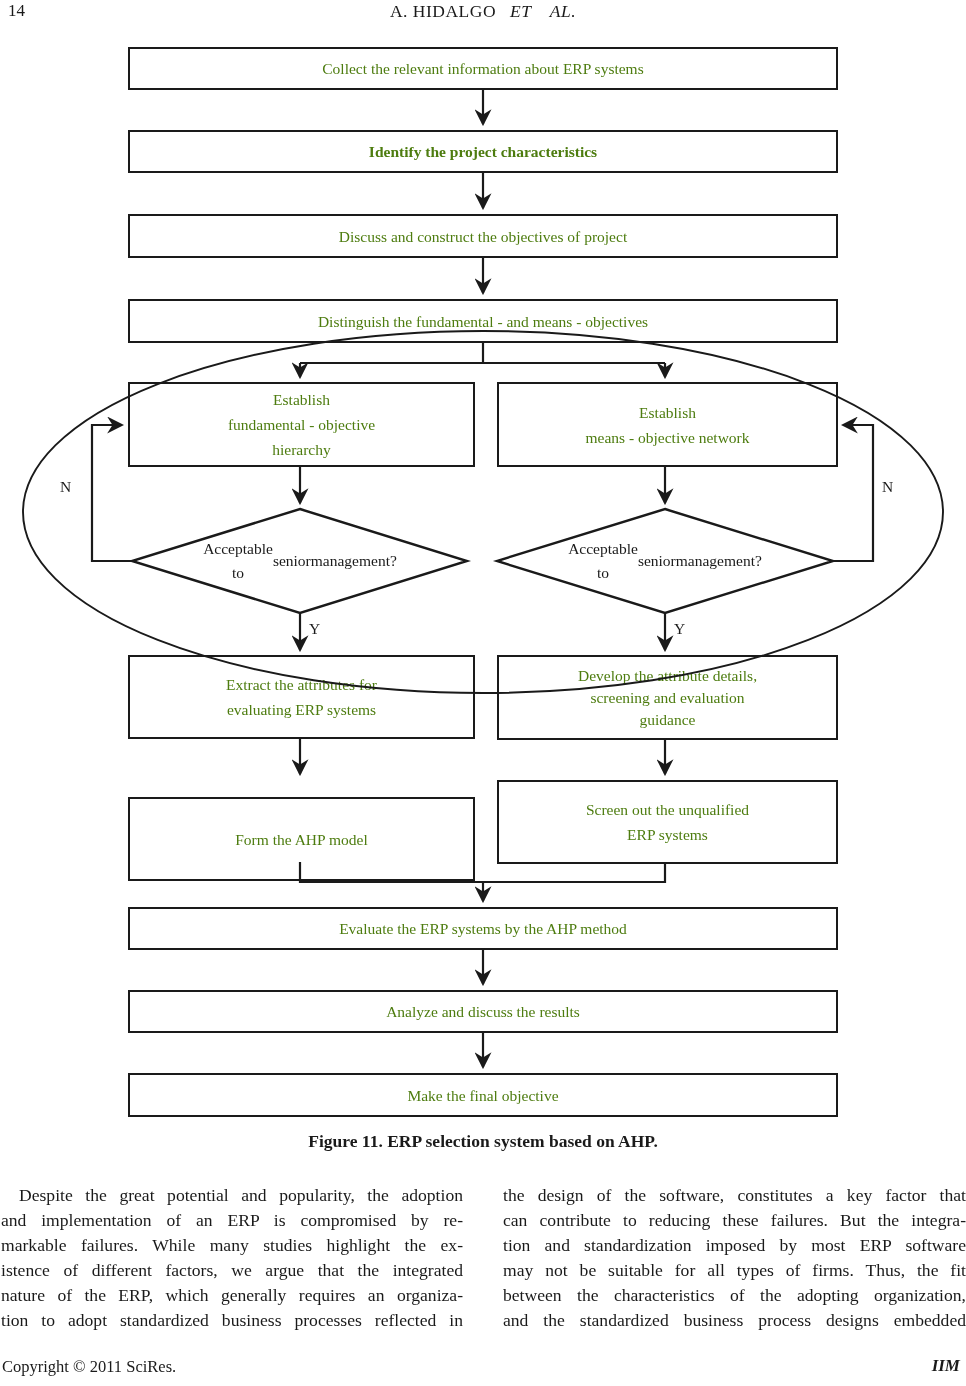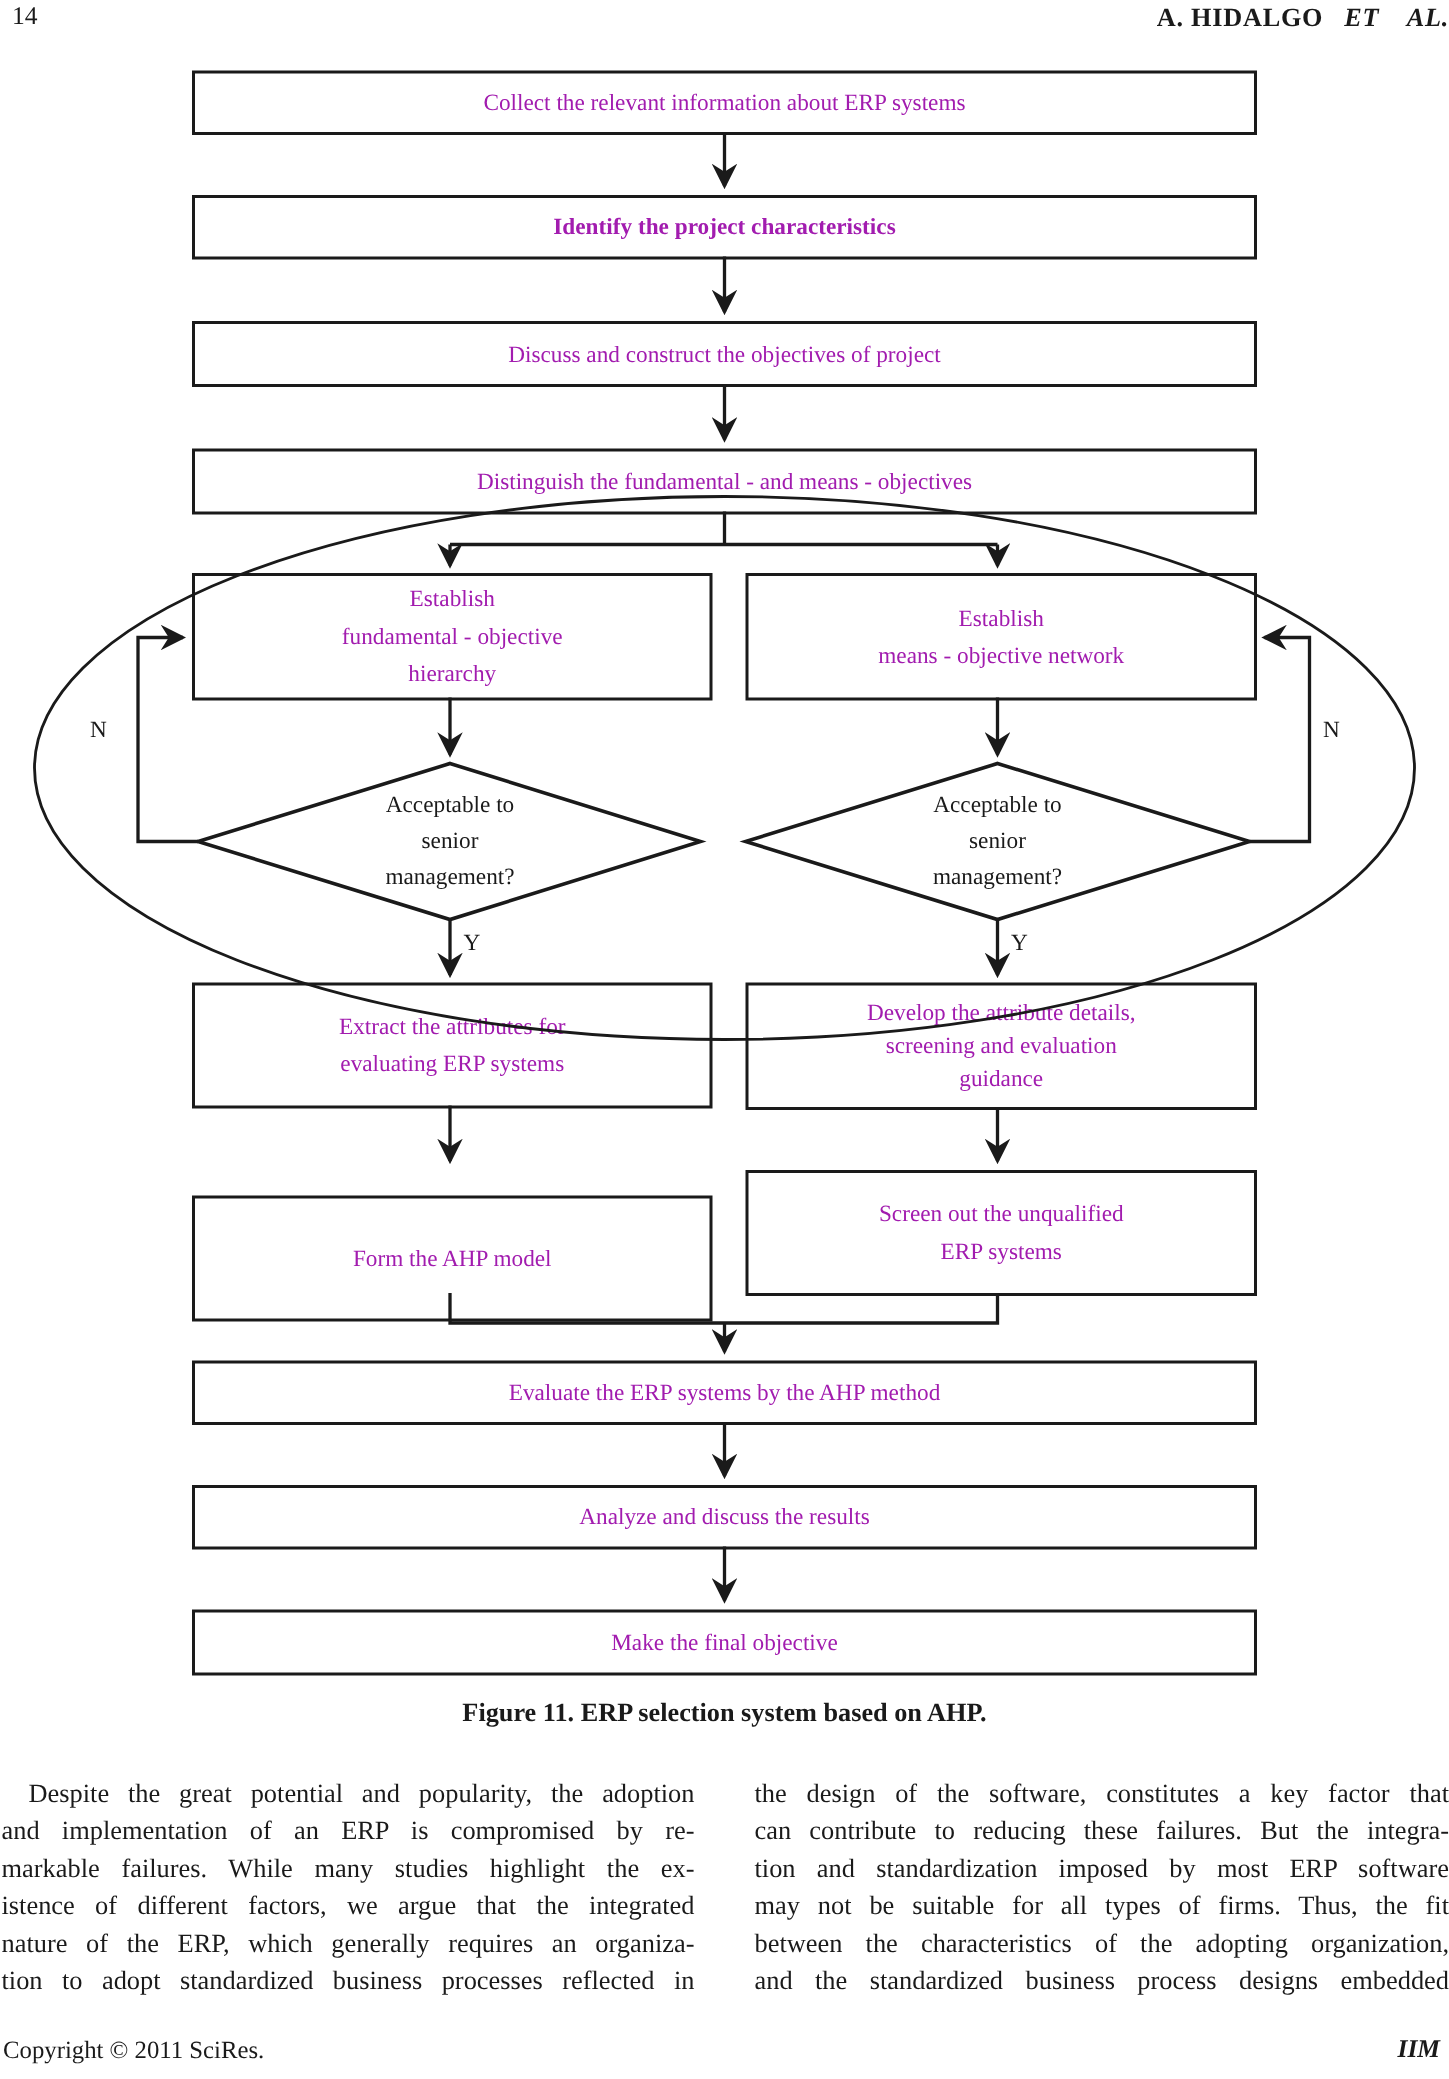--- a/index.html
+++ b/index.html
@@ -11,37 +11,37 @@
     position:relative;
     width:966px;height:1386px;
     background:var(--paper);
     margin:0 auto;
     font-family:"Liberation Serif", serif;
     color:var(--ink);
     overflow:hidden;
   }
   
   .hdr-pagenum{position:absolute;left:8px;top:1px;font-size:17px;}
-  .hdr-title{position:absolute;left:0;right:0;top:1px;text-align:right;font-size:17.5px;letter-spacing:.5px;font-weight:bold;}
+  .hdr-title{position:absolute;left:0;right:0;top:1px;text-align:center;font-size:17.5px;letter-spacing:.5px;}
   .hdr-title .it{font-style:italic;margin-left:14px;word-spacing:14px;}
   
   .fc-node{
     position:absolute;
     border:2px solid var(--ink);
     background:var(--paper);
     display:flex;flex-direction:column;align-items:center;justify-content:center;
     text-align:center;
     font-size:15.5px;
-    color:#a21caf;
+    color:#4d7c0f;
     z-index:1;
   }
   .fc-node span{display:block;line-height:25px;}
   .fc-text{ 
     position:absolute;
-    display:flex;flex-direction:column;align-items:center;justify-content:center;
+    display:flex;flex-direction:row;align-items:center;justify-content:center;
     text-align:center;font-size:15.5px;z-index:2;
   }
   .fc-text span{display:block;line-height:24px;}
   .fc-label{position:absolute;font-size:15.5px;z-index:4;}
   svg.fc-lines{position:absolute;left:0;top:0;z-index:3;pointer-events:none;}
   
   .fig-caption{
     position:absolute;left:0;right:0;top:1131px;
     text-align:center;font-weight:bold;font-size:17.5px;
   }

